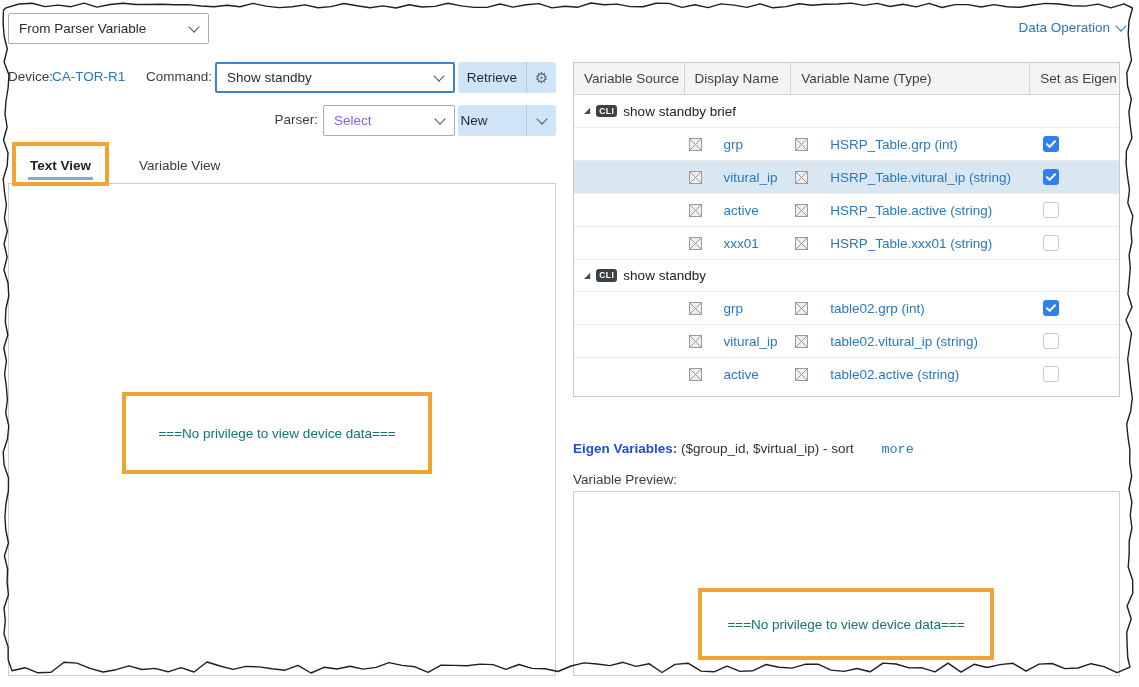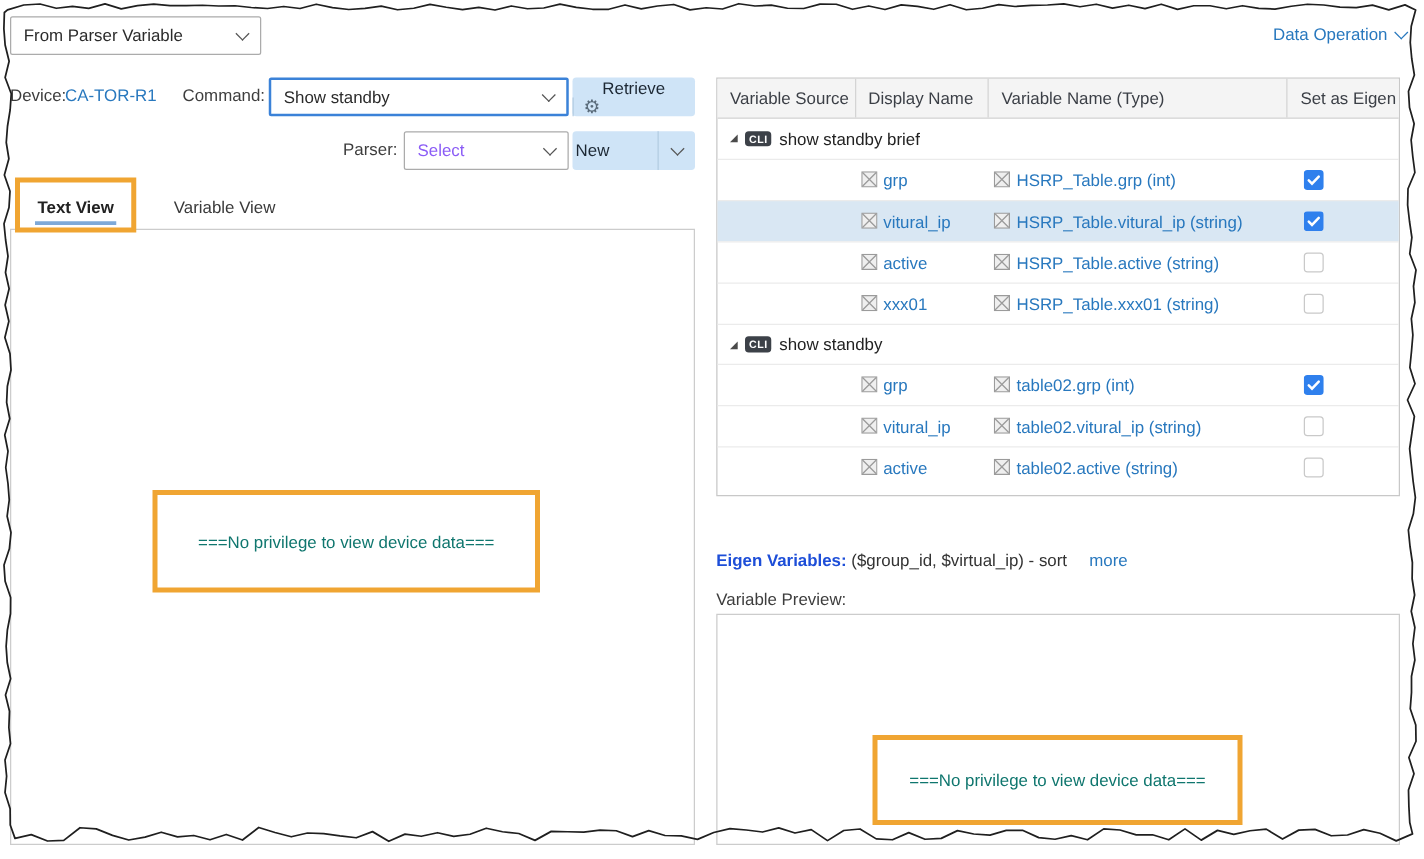--- a/index.html
+++ b/index.html
@@ -41,35 +41,35 @@
   
   .vtable{position:absolute;left:573px;top:62px;width:547px;border:1px solid #c8c8c8;box-sizing:border-box;background:#fff;}
   .thead{display:flex;height:31px;background:#f4f4f4;border-bottom:1px solid #d4d4d4;align-items:center;}
   .th{box-sizing:border-box;padding-left:10px;color:#3b3f46;font-size:13.5px;height:31px;display:flex;align-items:center;}
   .th + .th{border-left:1px solid #d4d4d4;}
   .col0{width:110px;}.col1{width:107px;}.col2{width:240px;}.col3{width:90px;}
   .trow{display:flex;align-items:center;height:32px;border-top:1px solid #ebebeb;}
   .trow:first-child{border-top:none;}
   .trow.group{padding-left:10px;box-sizing:border-box;gap:6px;}
   .trow.sel{background:#d9e7f3;}
-  .td{box-sizing:border-box;display:flex;align-items:flex-start;gap:5px;}
+  .td{box-sizing:border-box;display:flex;align-items:center;gap:22px;}
   .td.col1,.td.col2{padding-left:5px;}
   .td.col3{padding-left:14px;}
   .glabel{color:#222;font-size:13.5px;}
   .caret{font-size:8px;color:#4a4a4a;line-height:1;}
   .cli{background:#3c4148;color:#fff;font-size:8.5px;font-weight:bold;padding:2px 3px;border-radius:3px;letter-spacing:.5px;line-height:1;}
   .vicon{display:inline-flex;line-height:0;flex:0 0 auto;}
   .lnk{color:#2878be;font-size:13.5px;cursor:pointer;}
   .cbx{width:16px;height:16px;box-sizing:border-box;border:1px solid #c9c9c9;border-radius:3px;background:#fff;display:inline-flex;cursor:pointer;line-height:0;}
   .cbx.on{border:none;}
   .tfoot{height:6px;}
 
   .eigenline{position:absolute;left:573px;top:441px;width:547px;font-size:13.5px;color:#333;}
   .eigenline b{color:#1d4ed8;margin-top:36px;}
-  .more{margin-left:14px;}
+  .more{margin-left:24px;font-family:Liberation Mono, monospace;}
 
   .prevlabel{position:absolute;left:573px;top:472px;color:#3d3d3d;}
   .preview{position:absolute;left:573px;top:491px;width:547px;height:185px;border:1px solid #ccc;box-sizing:border-box;}
 
   .dataop{position:absolute;right:14px;top:20px;display:flex;align-items:center;gap:7px;color:#2878be;cursor:pointer;}
   .dataop .chev{border-color:#2878be;}
 
   .torn{position:absolute;inset:0;pointer-events:none;z-index:50;}
 </style>
 </head>
@@ -89,21 +89,21 @@
 
   <span class="abs lbl" style="left:8px;top:69px;">Device:</span>
   <a class="abs link" style="left:52px;top:69px;">CA-TOR-R1</a>
   <span class="abs lbl" style="left:146px;top:69px;">Command:</span>
 
   <div class="abs selbox blue-border" style="left:215px;top:62px;width:240px;">
     <span class="val">Show standby</span>
     <span class="chev"></span>
   </div>
 
-  <div class="abs splitbtn" style="left:458px;top:62px;flex-direction:column;">
+  <div class="abs splitbtn" style="left:458px;top:62px;">
     <span class="main">Retrieve</span>
     <span class="side">
         <span class="gear">⚙</span>
       </span>
   </div>
 
   <span class="abs lbl" style="left:250px;top:112px;width:68px;text-align:right;">Parser:</span>
   <div class="abs selbox" style="left:323px;top:105px;width:132px;">
     <span class="placeholder">Select</span>
     <span class="chev"></span>

